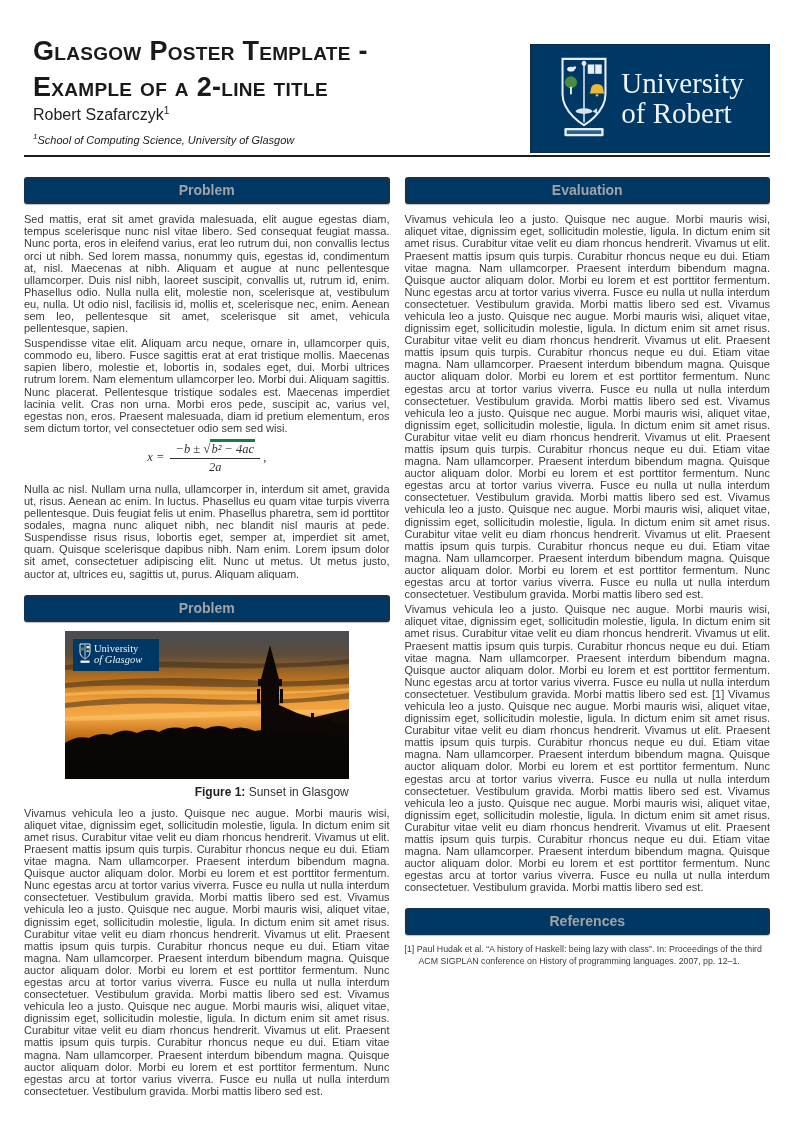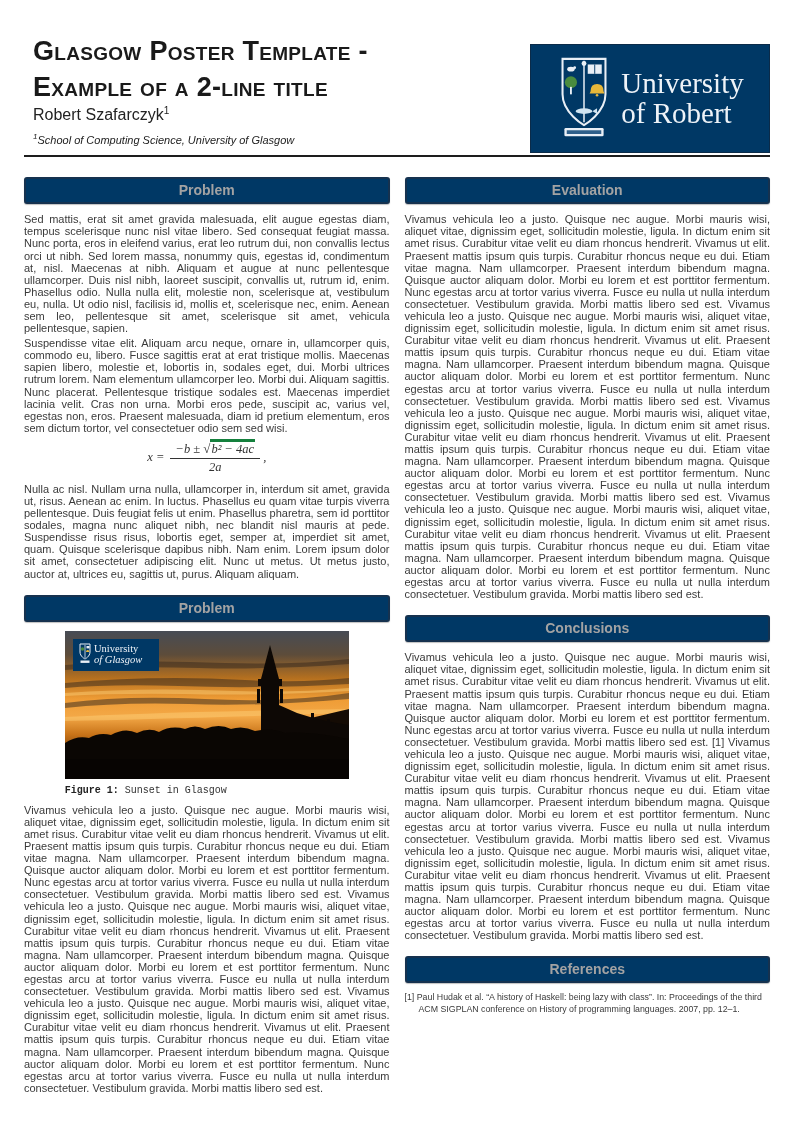--- a/index.html
+++ b/index.html
@@ -60,21 +60,21 @@
     font-size:12.5px;color:#333;
   }
   .frac{display:inline-block;vertical-align:middle;text-align:center;margin:0 3px;}
   .frac .num{display:block;border-bottom:1px solid #333;padding:0 5px 1px 5px;}
   .frac .den{display:block;padding-top:1px;}
   .radical{font-style:normal;font-size:13px;}
   .radicand{border-top:3px solid #15803d;padding:0 1px;}
   
   figure{margin:2px auto 8px auto;width:284px;}
   .photo{position:relative;width:284px;height:148px;overflow:hidden;}
-  figcaption{margin-top:6px;font-size:10px;text-align:left;color:#333;font-family:Liberation Mono, monospace;}
+  figcaption{margin-top:6px;font-size:12px;text-align:right;color:#333;}
   figcaption b{color:#222;}
   
   .ref{
     font-size:8.8px !important;line-height:11.6px !important;
     text-align:left !important;
     padding-left:14px;text-indent:-14px;color:#3a3a3a;
   }
   .ref .it{}
 </style>
 </head>
@@ -217,23 +217,20 @@
 
       <p>Vivamus vehicula leo a justo. Quisque nec augue. Morbi mauris wisi, aliquet vitae, dignissim eget, sollicitudin molestie, ligula. In dictum enim sit amet risus. Curabitur vitae velit eu diam rhoncus hendrerit. Vivamus ut elit. Praesent mattis ipsum quis turpis. Curabitur rhoncus neque eu dui. Etiam vitae magna. Nam ullamcorper. Praesent interdum bibendum magna. Quisque auctor aliquam dolor. Morbi eu lorem et est porttitor fermentum. Nunc egestas arcu at tortor varius viverra. Fusce eu nulla ut nulla interdum consectetuer. Vestibulum gravida. Morbi mattis libero sed est. Vivamus vehicula leo a justo. Quisque nec augue. Morbi mauris wisi, aliquet vitae, dignissim eget, sollicitudin molestie, ligula. In dictum enim sit amet risus. Curabitur vitae velit eu diam rhoncus hendrerit. Vivamus ut elit. Praesent mattis ipsum quis turpis. Curabitur rhoncus neque eu dui. Etiam vitae magna. Nam ullamcorper. Praesent interdum bibendum magna. Quisque auctor aliquam dolor. Morbi eu lorem et est porttitor fermentum. Nunc egestas arcu at tortor varius viverra. Fusce eu nulla ut nulla interdum consectetuer. Vestibulum gravida. Morbi mattis libero sed est. Vivamus vehicula leo a justo. Quisque nec augue. Morbi mauris wisi, aliquet vitae, dignissim eget, sollicitudin molestie, ligula. In dictum enim sit amet risus. Curabitur vitae velit eu diam rhoncus hendrerit. Vivamus ut elit. Praesent mattis ipsum quis turpis. Curabitur rhoncus neque eu dui. Etiam vitae magna. Nam ullamcorper. Praesent interdum bibendum magna. Quisque auctor aliquam dolor. Morbi eu lorem et est porttitor fermentum. Nunc egestas arcu at tortor varius viverra. Fusce eu nulla ut nulla interdum consectetuer. Vestibulum gravida. Morbi mattis libero sed est.</p>
     </section>
 
     <section class="col">
       <div class="block-title">
         <span>Evaluation</span>
       </div>
       <p>Vivamus vehicula leo a justo. Quisque nec augue. Morbi mauris wisi, aliquet vitae, dignissim eget, sollicitudin molestie, ligula. In dictum enim sit amet risus. Curabitur vitae velit eu diam rhoncus hendrerit. Vivamus ut elit. Praesent mattis ipsum quis turpis. Curabitur rhoncus neque eu dui. Etiam vitae magna. Nam ullamcorper. Praesent interdum bibendum magna. Quisque auctor aliquam dolor. Morbi eu lorem et est porttitor fermentum. Nunc egestas arcu at tortor varius viverra. Fusce eu nulla ut nulla interdum consectetuer. Vestibulum gravida. Morbi mattis libero sed est. Vivamus vehicula leo a justo. Quisque nec augue. Morbi mauris wisi, aliquet vitae, dignissim eget, sollicitudin molestie, ligula. In dictum enim sit amet risus. Curabitur vitae velit eu diam rhoncus hendrerit. Vivamus ut elit. Praesent mattis ipsum quis turpis. Curabitur rhoncus neque eu dui. Etiam vitae magna. Nam ullamcorper. Praesent interdum bibendum magna. Quisque auctor aliquam dolor. Morbi eu lorem et est porttitor fermentum. Nunc egestas arcu at tortor varius viverra. Fusce eu nulla ut nulla interdum consectetuer. Vestibulum gravida. Morbi mattis libero sed est. Vivamus vehicula leo a justo. Quisque nec augue. Morbi mauris wisi, aliquet vitae, dignissim eget, sollicitudin molestie, ligula. In dictum enim sit amet risus. Curabitur vitae velit eu diam rhoncus hendrerit. Vivamus ut elit. Praesent mattis ipsum quis turpis. Curabitur rhoncus neque eu dui. Etiam vitae magna. Nam ullamcorper. Praesent interdum bibendum magna. Quisque auctor aliquam dolor. Morbi eu lorem et est porttitor fermentum. Nunc egestas arcu at tortor varius viverra. Fusce eu nulla ut nulla interdum consectetuer. Vestibulum gravida. Morbi mattis libero sed est. Vivamus vehicula leo a justo. Quisque nec augue. Morbi mauris wisi, aliquet vitae, dignissim eget, sollicitudin molestie, ligula. In dictum enim sit amet risus. Curabitur vitae velit eu diam rhoncus hendrerit. Vivamus ut elit. Praesent mattis ipsum quis turpis. Curabitur rhoncus neque eu dui. Etiam vitae magna. Nam ullamcorper. Praesent interdum bibendum magna. Quisque auctor aliquam dolor. Morbi eu lorem et est porttitor fermentum. Nunc egestas arcu at tortor varius viverra. Fusce eu nulla ut nulla interdum consectetuer. Vestibulum gravida. Morbi mattis libero sed est.</p>
 
-      <div class="block-title mt">
-        <span>Conclusions</span>
-      </div>
       <p>Vivamus vehicula leo a justo. Quisque nec augue. Morbi mauris wisi, aliquet vitae, dignissim eget, sollicitudin molestie, ligula. In dictum enim sit amet risus. Curabitur vitae velit eu diam rhoncus hendrerit. Vivamus ut elit. Praesent mattis ipsum quis turpis. Curabitur rhoncus neque eu dui. Etiam vitae magna. Nam ullamcorper. Praesent interdum bibendum magna. Quisque auctor aliquam dolor. Morbi eu lorem et est porttitor fermentum. Nunc egestas arcu at tortor varius viverra. Fusce eu nulla ut nulla interdum consectetuer. Vestibulum gravida. Morbi mattis libero sed est. [1] Vivamus vehicula leo a justo. Quisque nec augue. Morbi mauris wisi, aliquet vitae, dignissim eget, sollicitudin molestie, ligula. In dictum enim sit amet risus. Curabitur vitae velit eu diam rhoncus hendrerit. Vivamus ut elit. Praesent mattis ipsum quis turpis. Curabitur rhoncus neque eu dui. Etiam vitae magna. Nam ullamcorper. Praesent interdum bibendum magna. Quisque auctor aliquam dolor. Morbi eu lorem et est porttitor fermentum. Nunc egestas arcu at tortor varius viverra. Fusce eu nulla ut nulla interdum consectetuer. Vestibulum gravida. Morbi mattis libero sed est. Vivamus vehicula leo a justo. Quisque nec augue. Morbi mauris wisi, aliquet vitae, dignissim eget, sollicitudin molestie, ligula. In dictum enim sit amet risus. Curabitur vitae velit eu diam rhoncus hendrerit. Vivamus ut elit. Praesent mattis ipsum quis turpis. Curabitur rhoncus neque eu dui. Etiam vitae magna. Nam ullamcorper. Praesent interdum bibendum magna. Quisque auctor aliquam dolor. Morbi eu lorem et est porttitor fermentum. Nunc egestas arcu at tortor varius viverra. Fusce eu nulla ut nulla interdum consectetuer. Vestibulum gravida. Morbi mattis libero sed est.</p>
 
       <div class="block-title mt">
         <span>References</span>
       </div>
       <p class="ref">
         <span>[1] Paul Hudak et al. “A history of Haskell: being lazy with class”. In: </span><span class="it">Proceedings of the third ACM SIGPLAN conference on History of programming languages.</span><span> 2007, pp. 12–1.</span>
       </p>
     </section>
   </main>

